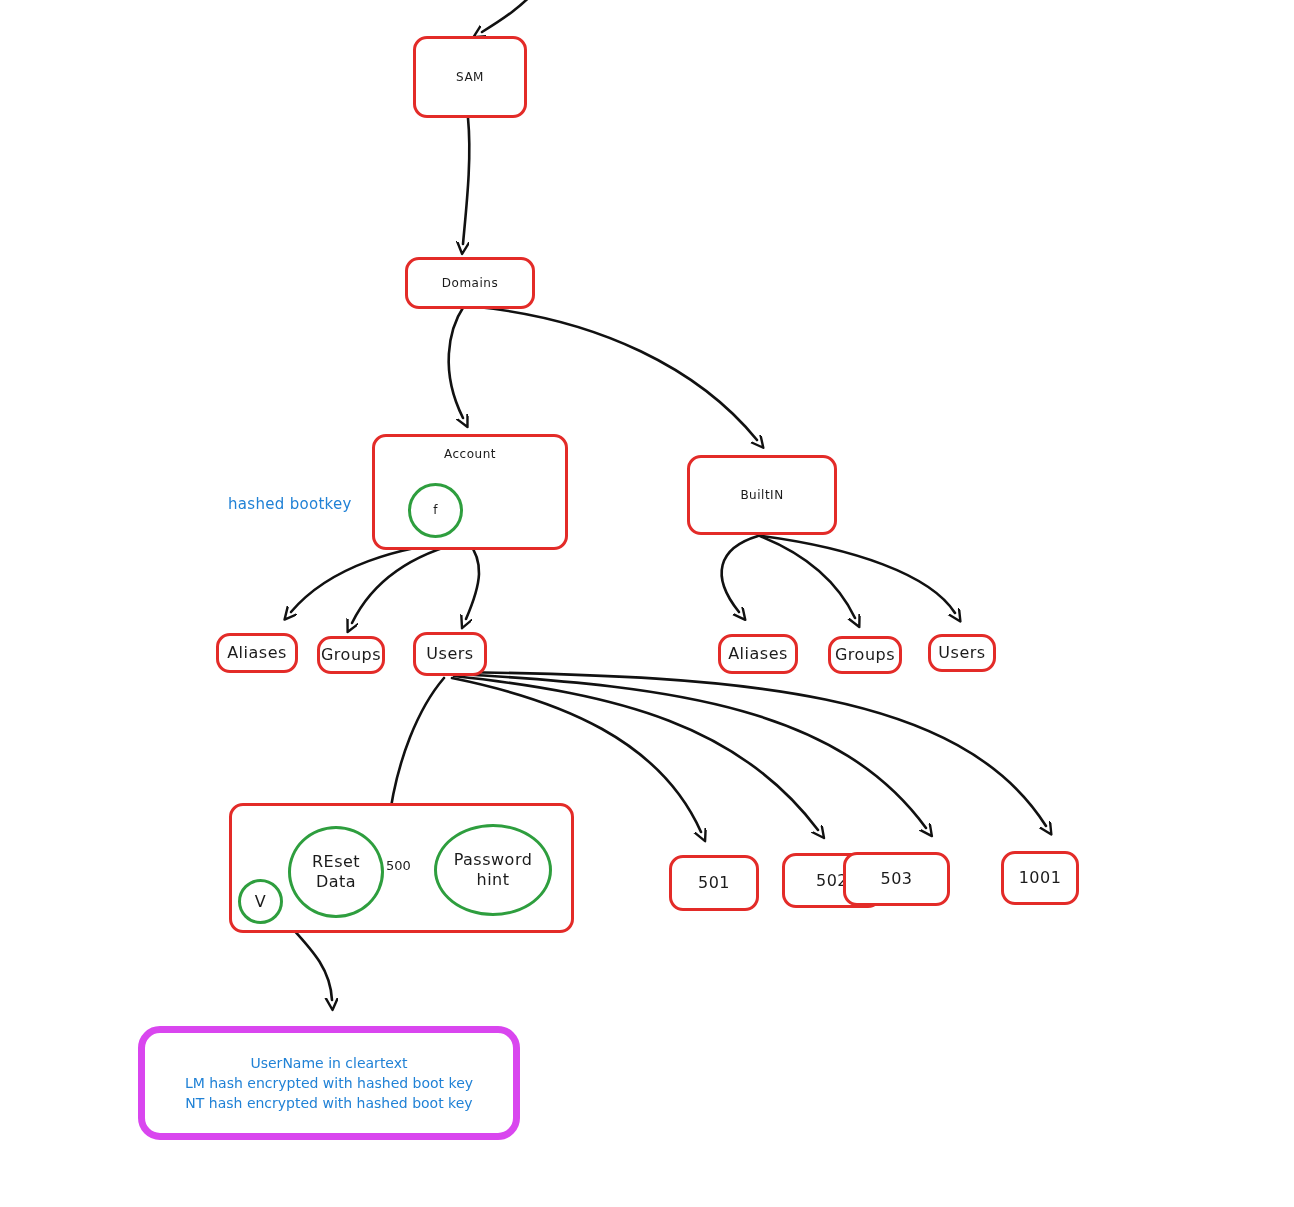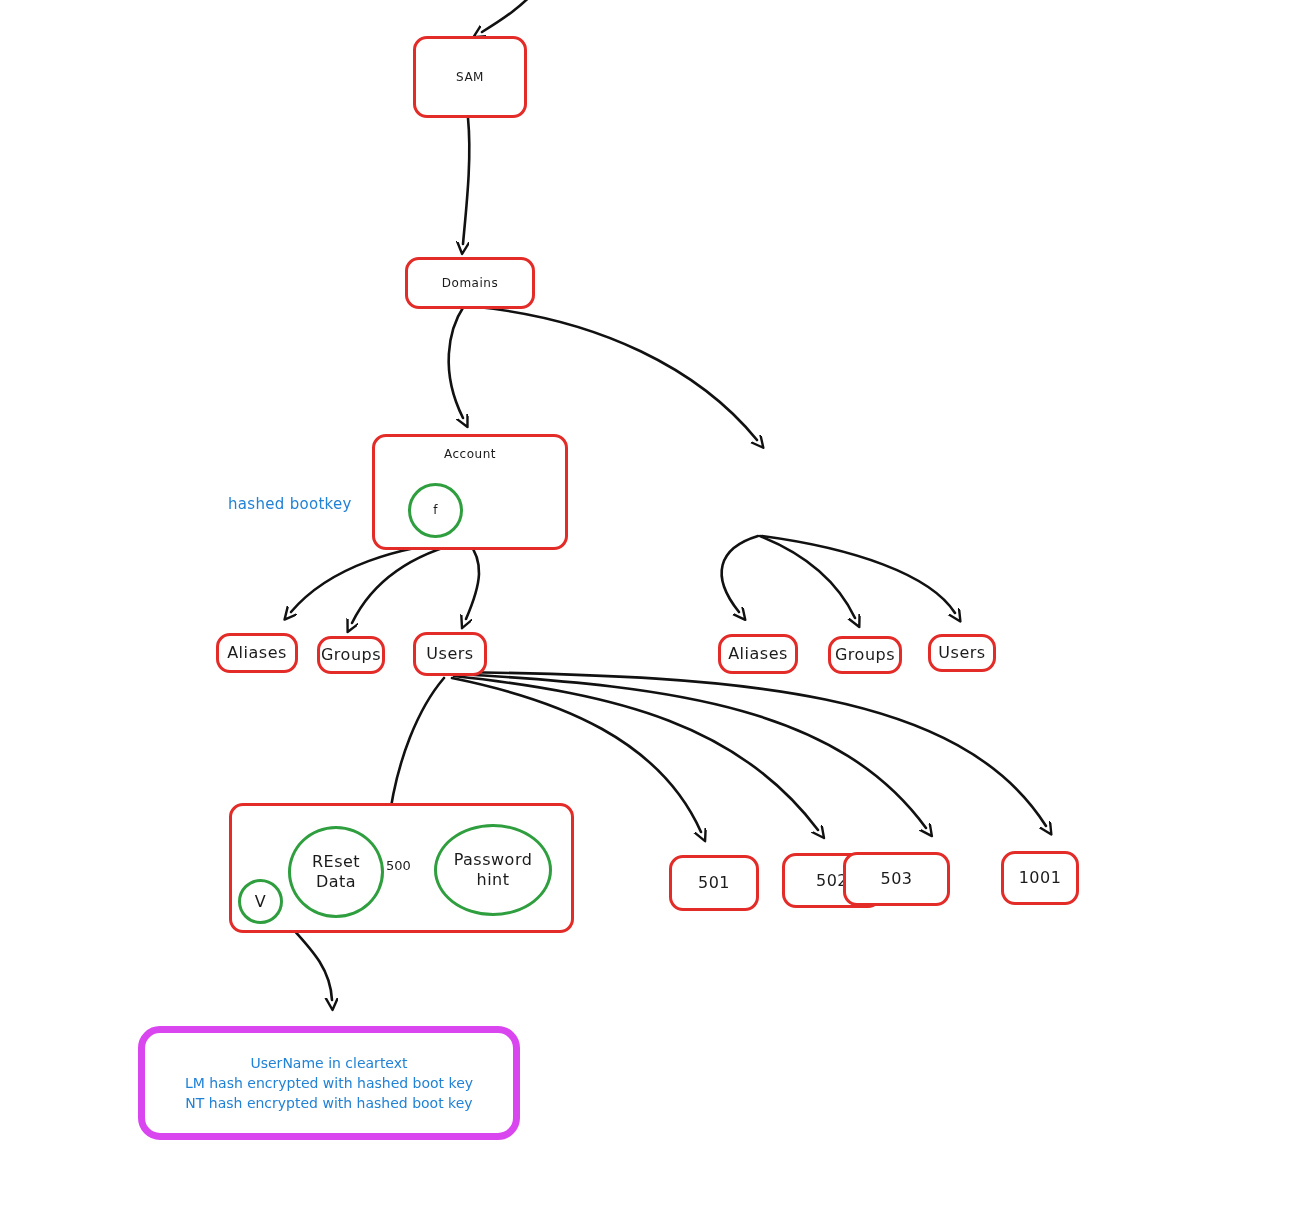--- a/index.html
+++ b/index.html
@@ -141,20 +141,23 @@
   </div>
 
   <div class="node rbox" style="left:372px; top:434px; width:196px; height:116px;">
     <span class="label node-title">Account</span>
   </div>
   <div class="circle" style="left:408px; top:483px; width:55px; height:55px;">
     <span class="label">f</span>
   </div>
   <div class="note" style="left:228px; top:495px;">hashed bootkey</div>
 
+  <div class="node rbox" style="left:687px; top:455px; width:150px; height:80px;">
+    <span class="label">BuiltIN</span>
+  </div>
 
   <div class="node rbox" style="left:216px; top:633px; width:82px; height:40px;">
     <span class="label label-sm">Aliases</span>
   </div>
   <div class="node rbox" style="left:317px; top:636px; width:68px; height:38px;">
     <span class="label label-sm">Groups</span>
   </div>
   <div class="node rbox" style="left:413px; top:632px; width:74px; height:44px;">
     <span class="label label-sm">Users</span>
   </div>

